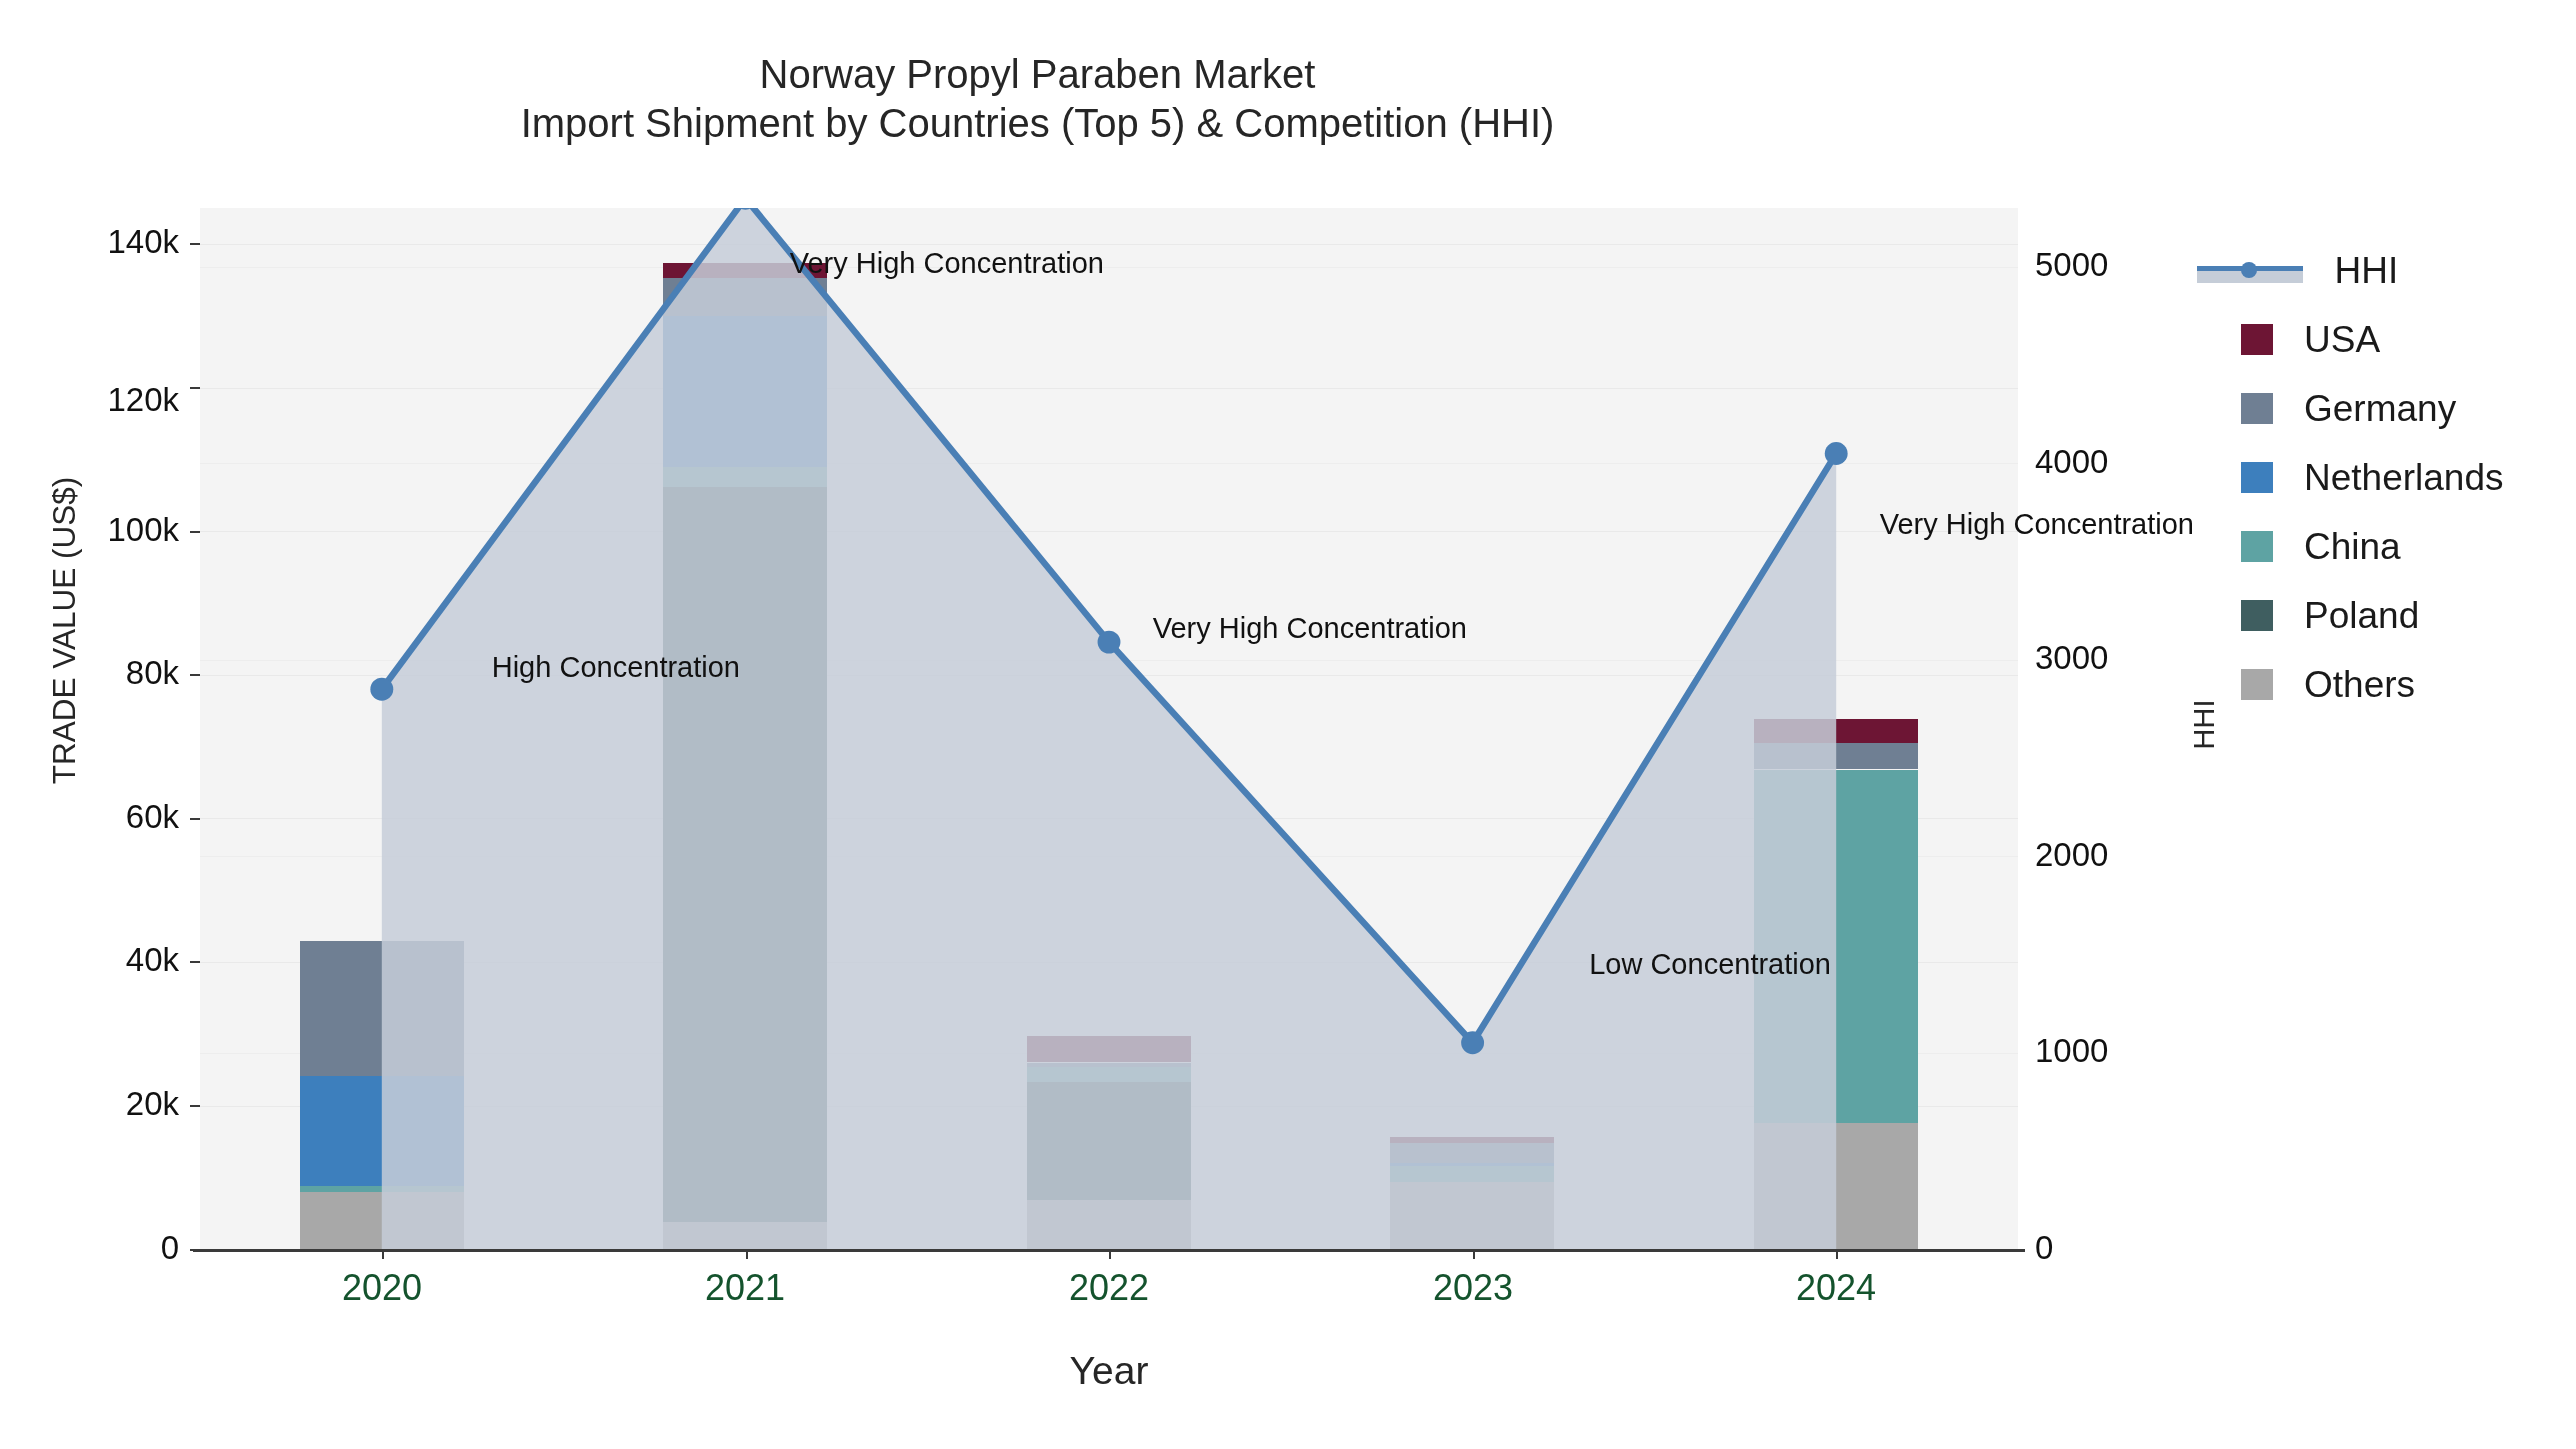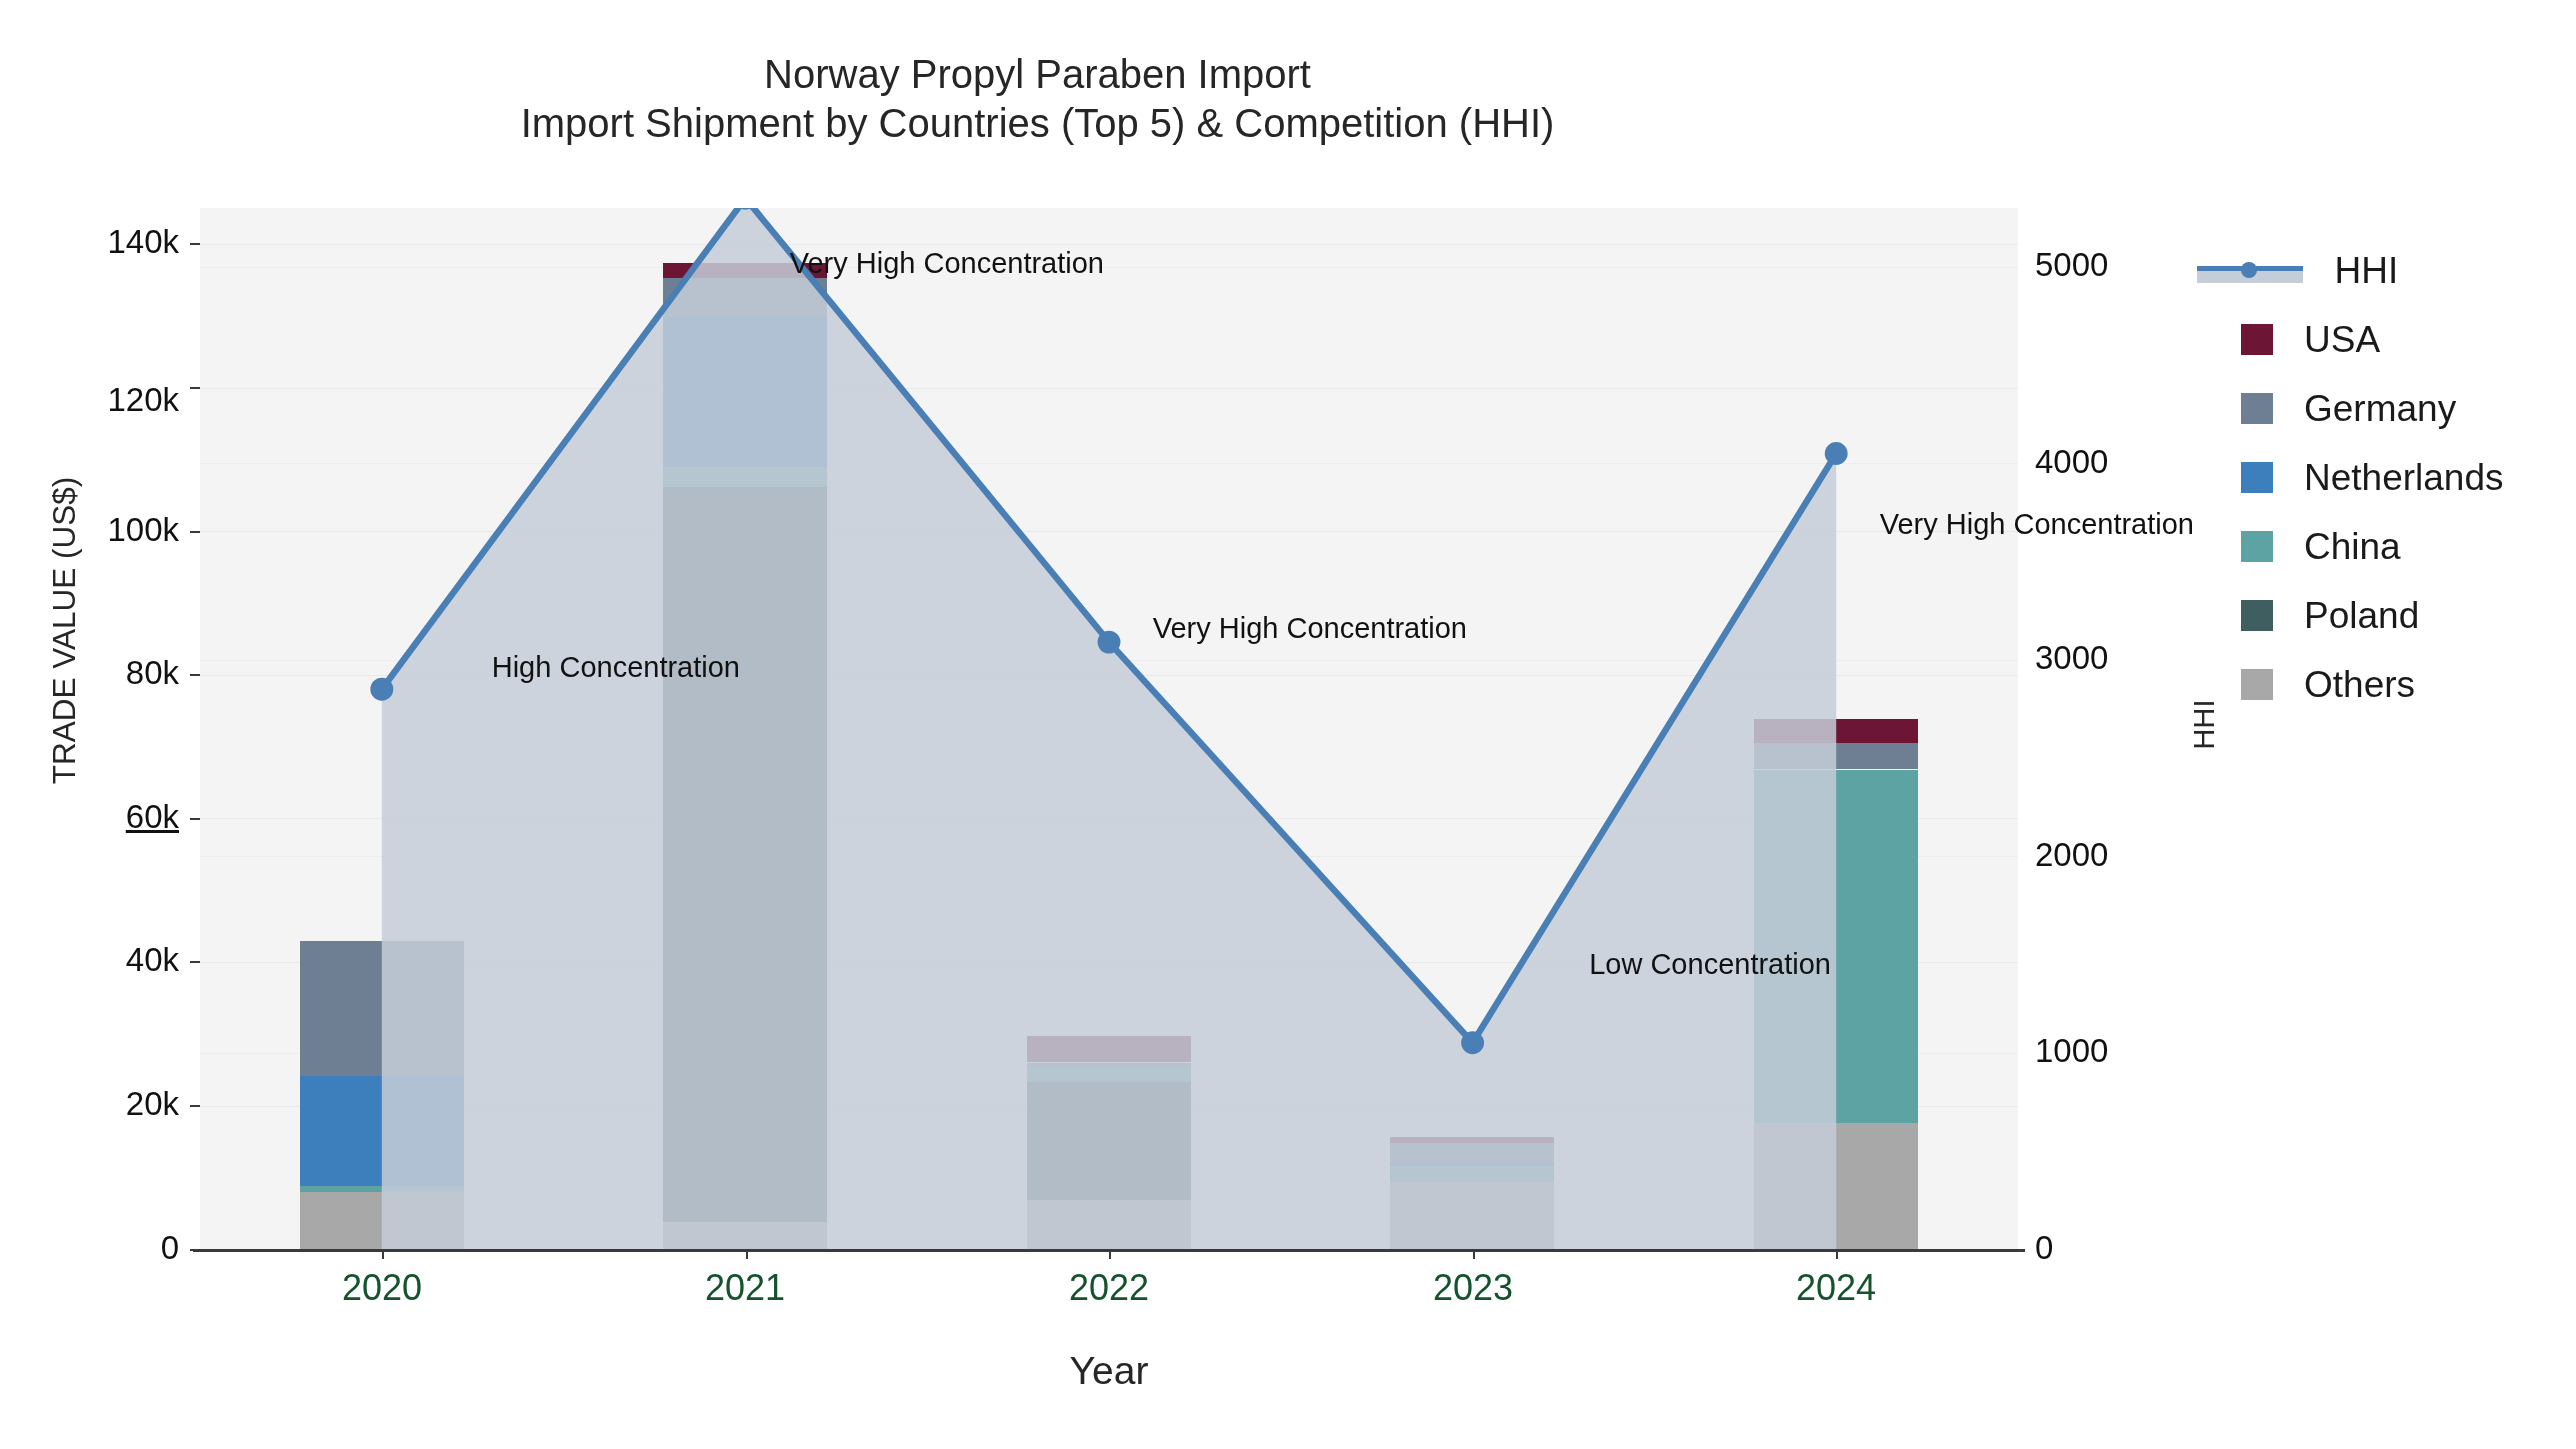--- a/index.html
+++ b/index.html
@@ -169,21 +169,21 @@
     line-height: 1;
     white-space: nowrap;
   }
 </style>
 </head>
 <body>
 
 <div id="figure">
 
   <div id="title-block">
-    <span class="tline">Norway Propyl Paraben Import</span>
+    <span class="tline">Norway Propyl Paraben Market</span>
     <span class="tline">Import Shipment by Countries (Top 5) &amp; Competition (HHI)</span>
   </div>
 
   <div id="plot-area">
     <div id="plot-inner">
       <div id="gridlines">
           <div class="gridline" style="top: 898px;"></div>
           <div class="gridline" style="top: 754px;"></div>
           <div class="gridline" style="top: 610px;"></div>
           <div class="gridline" style="top: 467px;"></div>
@@ -247,21 +247,21 @@
   </div>
 
   <div id="x-axis-line" class="axis-line"></div>
   <div id="ytick-layer-left">
       <div class="tick-label tick-left" style="left: 0px; width: 179px; top: 1229px;">0</div>
       <div class="tick-mark" style="left: 190px; top: 1249px;"></div>
       <div class="tick-label tick-left" style="left: 0px; width: 179px; top: 1085px;">20k</div>
       <div class="tick-mark" style="left: 190px; top: 1105px;"></div>
       <div class="tick-label tick-left" style="left: 0px; width: 179px; top: 941px;">40k</div>
       <div class="tick-mark" style="left: 190px; top: 961px;"></div>
-      <div class="tick-label tick-left" style="left: 0px; width: 179px; top: 798px; text-decoration: underline;">60k</div>
+      <div class="tick-label tick-left" style="left: 0px; width: 179px; top: 798px;">60k</div>
       <div class="tick-mark" style="left: 190px; top: 818px;"></div>
       <div class="tick-label tick-left" style="left: 0px; width: 179px; top: 654px;">80k</div>
       <div class="tick-mark" style="left: 190px; top: 674px;"></div>
       <div class="tick-label tick-left" style="left: 0px; width: 179px; top: 511px;">100k</div>
       <div class="tick-mark" style="left: 190px; top: 531px;"></div>
       <div class="tick-label tick-left" style="left: 0px; width: 179px; top: 381px;">120k</div>
       <div class="tick-mark" style="left: 190px; top: 387px;"></div>
       <div class="tick-label tick-left" style="left: 0px; width: 179px; top: 223px;">140k</div>
       <div class="tick-mark" style="left: 190px; top: 243px;"></div>
     </div>

